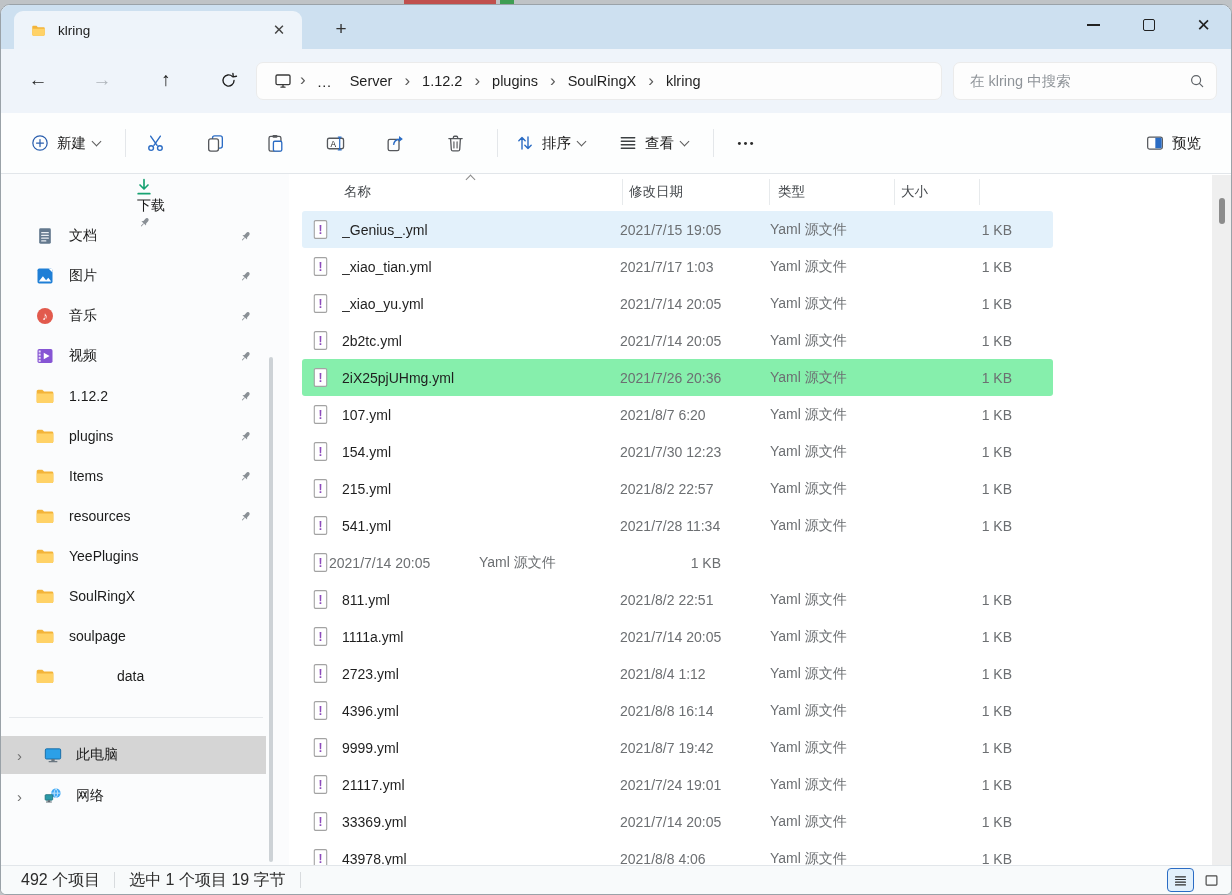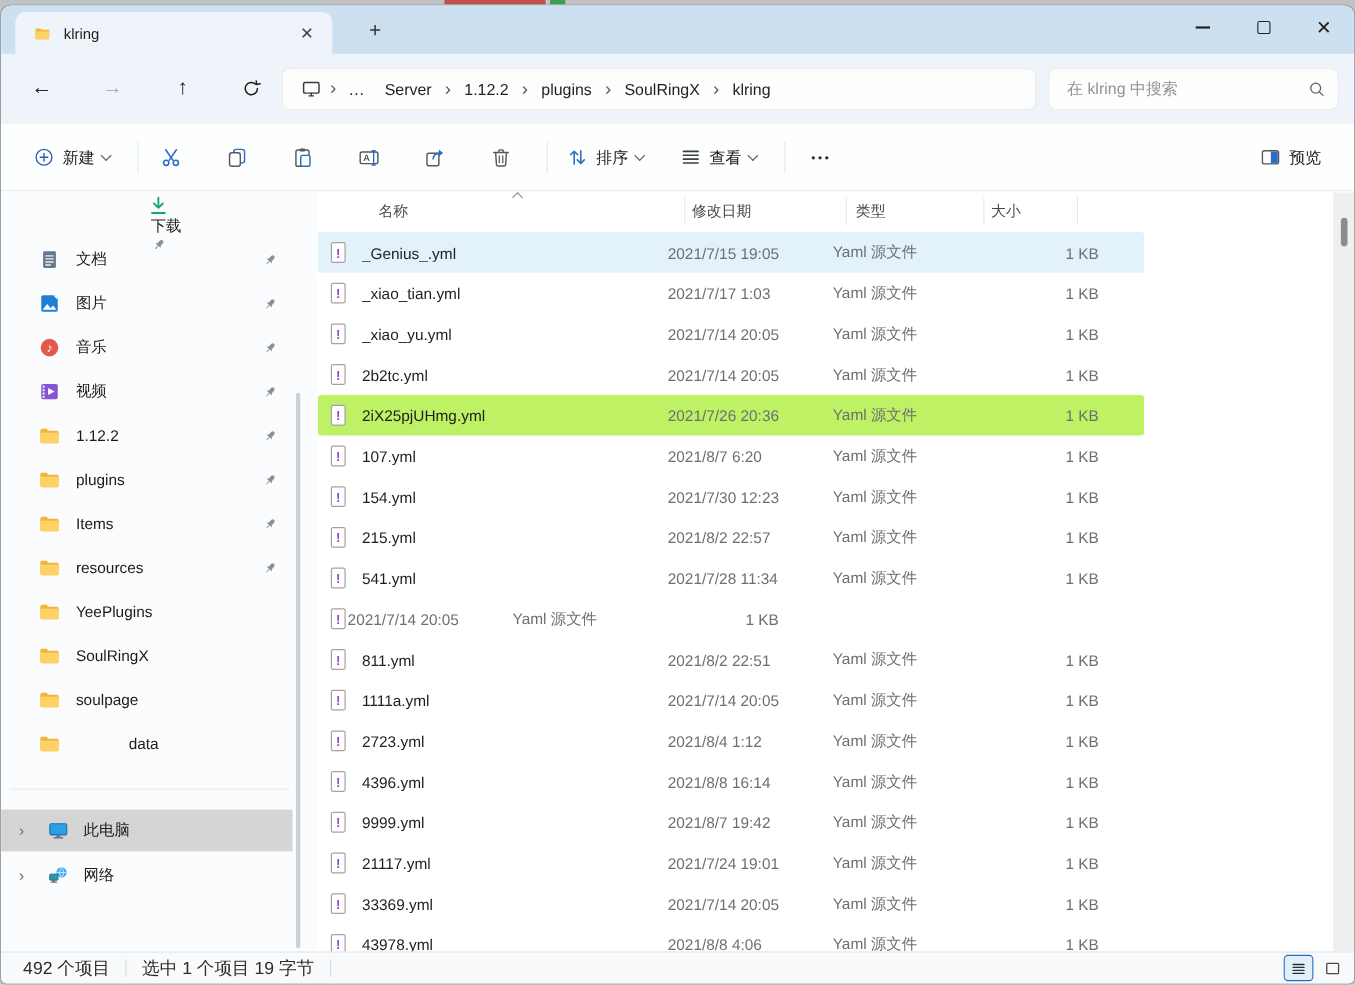--- a/index.html
+++ b/index.html
@@ -69,24 +69,24 @@
   .tree-item svg{width:20px;height:20px;margin-left:8px;}
   .tree-item .si-label{font-size:14px;color:var(--txt);margin-left:13px;}
   .side-scroll{position:absolute;left:268px;top:183px;width:4px;height:505px;background:#cdd2d6;border-radius:2px;}
   
   .filearea{position:absolute;left:288px;top:0;right:0;height:100%;background:#fff;}
   .cols{position:absolute;left:0;top:0;width:944px;height:36px;}
   .colh{position:absolute;top:0;height:36px;display:flex;align-items:center;font-size:13.5px;color:#44484c;}
   .colsep{position:absolute;top:5px;width:1px;height:26px;background:#e7eaec;}
   .sortcaret{position:absolute;left:178px;top:2px;width:7px;height:7px;border-left:1.3px solid #8a8a8a;
     border-top:1.3px solid #8a8a8a;transform:rotate(45deg);}
-  .rows{position:absolute;left:0;top:37px;width:751px;height:660px;overflow:hidden;}
+  .rows{position:absolute;left:13px;top:37px;width:751px;height:660px;overflow:hidden;}
   .frow{position:relative;width:751px;height:37px;display:flex;align-items:center;border-radius:3px;}
   .frow.highlight{background:var(--hover-blue);}
-  .frow.selected{background:#bef264;}
+  .frow.selected{background:#86efac;}
   .frow svg.ficon{width:17px;height:21px;margin:0 0 0 10px;flex:0 0 auto;}
   .fname{font-size:14px;color:#1f1f1f;margin-left:13px;width:278px;white-space:nowrap;overflow:hidden;}
   .fdate{font-size:14px;color:#6c6f72;width:150px;}
   .ftype{font-size:14px;color:#6c6f72;width:118px;}
   .fsize{font-size:14px;color:#6c6f72;width:136px;text-align:right;padding-right:12px;}
   .vscroll{position:absolute;right:0;top:1px;width:19px;height:696px;background:#efefef;}
   .vthumb{position:absolute;left:7px;top:23px;width:6px;height:26px;background:#8c8c8c;border-radius:3px;}
   
   .statusbar{position:absolute;left:0;bottom:0;width:100%;height:29px;background:#f8fafb;
     border-top:1px solid var(--hairline);display:flex;align-items:center;}

